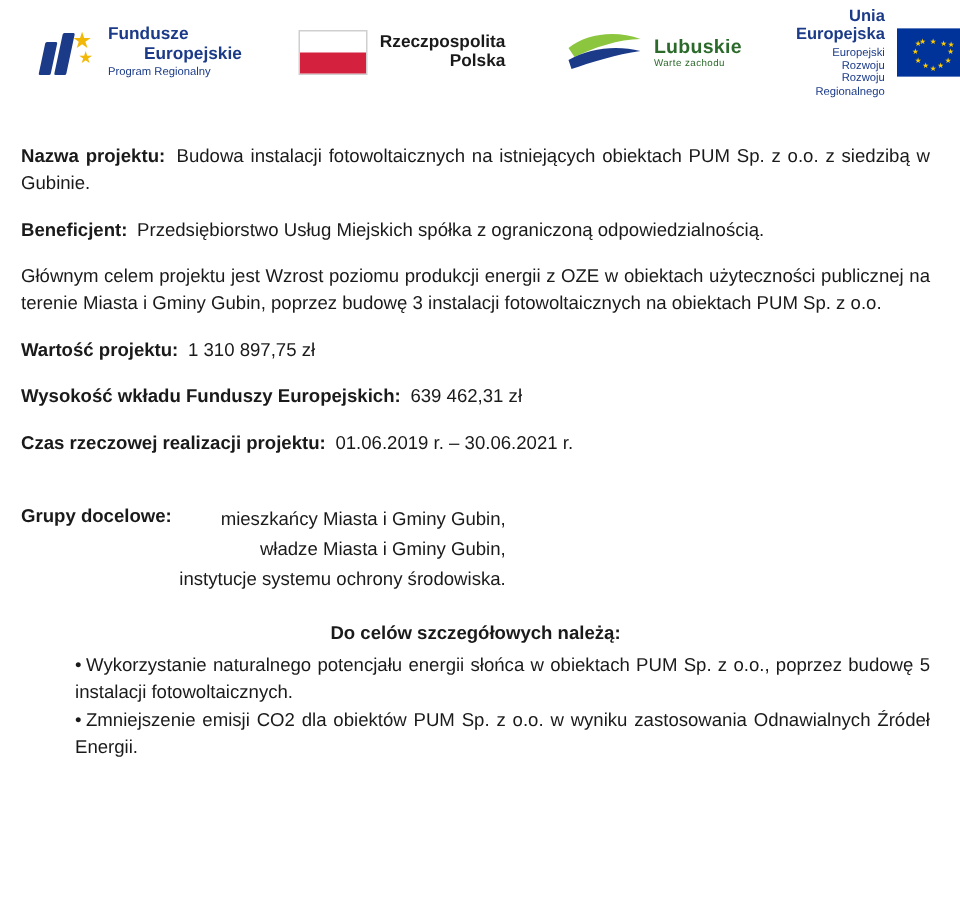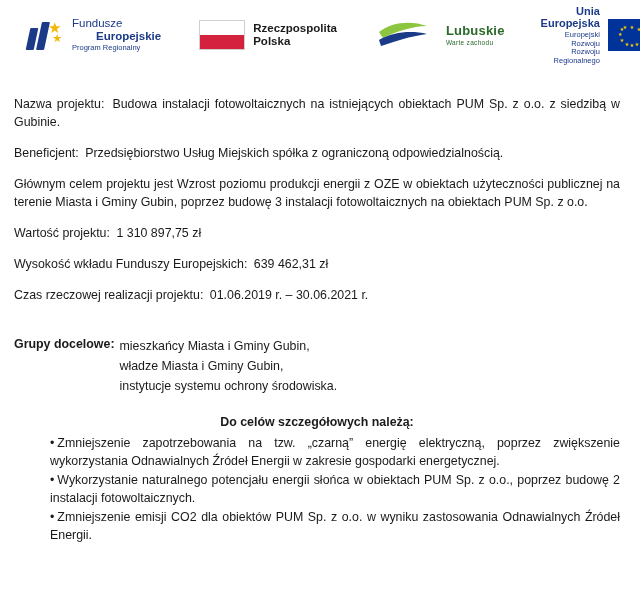--- a/index.html
+++ b/index.html
@@ -46,43 +46,43 @@
   }
   .fe-mark .b1 { left: 2px;  top: 12px; width: 8px;  height: 22px; transform: skewX(-12deg); }
   .fe-mark .b2 { left: 13px; top: 6px;  width: 8px;  height: 28px; transform: skewX(-12deg); }
   .fe-mark .star {
     position: absolute; right: 0px; top: 4px;
     width: 16px; height: 16px;
     color: #f2b807; font-size: 15px; line-height: 16px;
   }
   .fe-mark .star2 { right: 2px; top: 16px; font-size: 11px; color: #f2b807; position: absolute; }
   .fe-text { line-height: 1.12; }
-  .fe-text .l1 { font-size: 11.5px; font-weight: normal; color: #1b3a88; }
+  .fe-text .l1 { font-size: 11.5px; font-weight: bold; color: #1b3a88; }
   .fe-text .l2 { font-size: 11.5px; font-weight: bold; color: #1b3a88; padding-left: 24px; }
   .fe-text .l3 { font-size: 7.5px; color: #1b3a88; margin-top: 1px; }
 
   
   .rp-logo { gap: 8px; margin-left: 38px; }
   .rp-flag {
     width: 46px; height: 30px;
     border: 1px solid #cfcfcf;
     position: relative;
     flex: 0 0 auto;
     background: #fff;
   }
   .rp-flag .red {
     position: absolute; left: 0; right: 0; bottom: 0;
     height: 50%; background: #d4213d;
   }
-  .rp-text { line-height: 1.15; }
+  .rp-text { line-height: 1.15; text-align: right; }
   .rp-text .l1 { font-size: 11.5px; font-weight: bold; color: #1a1a1a; }
   .rp-text .l2 { font-size: 11.5px; font-weight: bold; color: #1a1a1a; }
 
   
-  .lu-logo { gap: 17px; margin-left: 40px; }
+  .lu-logo { gap: 7px; margin-left: 40px; }
   .lu-mark { width: 52px; height: 34px; flex: 0 0 auto; }
   .lu-text { line-height: 1.1; }
   .lu-text .l1 { font-size: 13px; font-weight: bold; color: #2b6a2b; letter-spacing: .2px; }
   .lu-text .l2 { font-size: 6.5px; color: #2b6a2b; letter-spacing: .3px; }
 
   
   .ue-logo { gap: 8px; margin-left: 36px; }
   .ue-text { line-height: 1.15; text-align: right; }
   .ue-text .l1 { font-size: 11px; font-weight: bold; color: #1b3a88; }
   .ue-text .l2 { font-size: 7.5px; color: #1b3a88; margin-top: 1px; }
@@ -97,38 +97,39 @@
     padding: 34px 20px 0 14px;
     font-size: 12.4px;
     line-height: 1.45;
   }
   .para {
     display: flex;
     margin-bottom: 13px;
     text-align: justify;
   }
   .para .lead {
-    font-weight: normal;
+    font-weight: bold;
     white-space: nowrap;
     flex: 0 0 auto;
     margin-right: 4px;
   }
   .para .body {
     flex: 1 1 auto;
     text-align: justify;
   }
   .para.single { display: block; }
   .para.single .lead { display: inline; margin-right: 3px; }
   .para.single .body { display: inline; }
 
   .gap-lg { height: 18px; }
 
   .groups {
     display: flex;
     margin-bottom: 0;
+    text-align: right;
   }
   .groups .lead { font-weight: bold; white-space: nowrap; margin-right: 5px; }
   .groups .list div { line-height: 1.62; }
 
   .goals-head { font-weight: bold; margin-bottom: 3px; text-align: center; }
   .bullets { padding-left: 36px; text-align: justify; }
   .bullets .b { margin-bottom: 1px; text-align: justify; }
   .bullets .b .dot { margin-right: 3px; }
 </style>
 </head>
@@ -245,24 +246,21 @@
         <div>instytucje systemu ochrony środowiska.</div>
       </div>
     </div>
 
     <div class="gap-lg"></div>
 
     <div class="goals-head">Do celów szczegółowych należą:</div>
 
     <div class="bullets">
       <div class="b">
-        <span class="dot">•</span><span>Zmniejszenie zapotrzebowania na tzw. „czarną” energię elektryczną, poprzez zwiększenie wykorzystania Odnawialnych Źródeł Energii w zakresie gospodarki energetycznej.</span>
-      </div>
-      <div class="b">
-        <span class="dot">•</span><span>Wykorzystanie naturalnego potencjału energii słońca w obiektach PUM Sp. z o.o., poprzez budowę 2 instalacji fotowoltaicznych.</span>
+        <span class="dot">•</span><span>Wykorzystanie naturalnego potencjału energii słońca w obiektach PUM Sp. z o.o., poprzez budowę 5 instalacji fotowoltaicznych.</span>
       </div>
       <div class="b">
         <span class="dot">•</span><span>Zmniejszenie emisji CO2 dla obiektów PUM Sp. z o.o. w wyniku zastosowania Odnawialnych Źródeł Energii.</span>
       </div>
     </div>
 
   </div>
 </div>
 
 </body></html>

